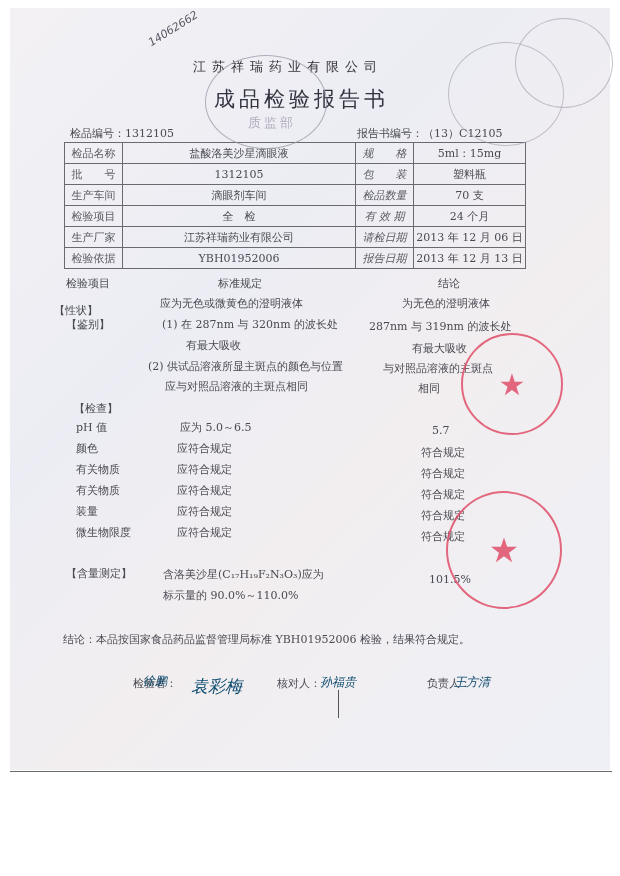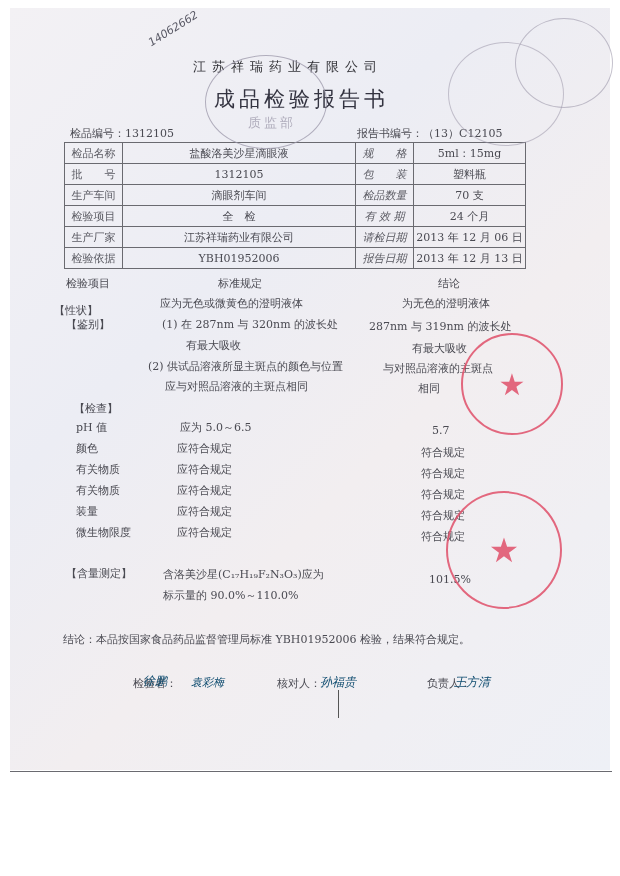--- a/index.html
+++ b/index.html
@@ -130,21 +130,21 @@
 
 <div class="abs small" style="left:66px;top:566px;">【含量测定】</div>
 <div class="abs small" style="left:163px;top:567px;">含洛美沙星(C₁₇H₁₉F₂N₃O₃)应为</div>
 <div class="abs small" style="left:163px;top:588px;">标示量的 90.0%～110.0%</div>
 <div class="abs small" style="left:429px;top:573px;">101.5%</div>
 
 <div class="abs small" style="left:63px;top:632px;">结论：本品按国家食品药品监督管理局标准 YBH01952006 检验，结果符合规定。</div>
 
 <div class="abs small" style="left:97px;top:676px;margin-left:36px;">检验者：</div>
 <div class="abs sig" style="left:143px;top:673px;">徐鹏</div>
-<div class="abs sig" style="left:191px;top:675px;font-size:11px;">袁彩梅</div>
+<div class="abs sig" style="left:191px;top:675px;font-size:17px;">袁彩梅</div>
 <div class="abs small" style="left:277px;top:676px;">核对人：</div>
 <div class="abs sig" style="left:320px;top:674px;">孙福贵</div>
 <div class="abs small" style="left:427px;top:676px;">负责人：</div>
 <div class="abs sig" style="left:454px;top:674px;">王方清</div>
 <div class="abs" style="left:338px;top:690px;width:1px;height:28px;background:#555;"></div>
 
 <div class="stamp stamp-gray" style="left:205px;top:55px;width:120px;height:92px;opacity:.75;">
   <div class="abs" style="left:42px;top:58px;font-size:13px;letter-spacing:3px;">质监部</div>
 </div>
 <div class="stamp stamp-gray" style="left:448px;top:42px;width:114px;height:102px;opacity:.55;"></div>

